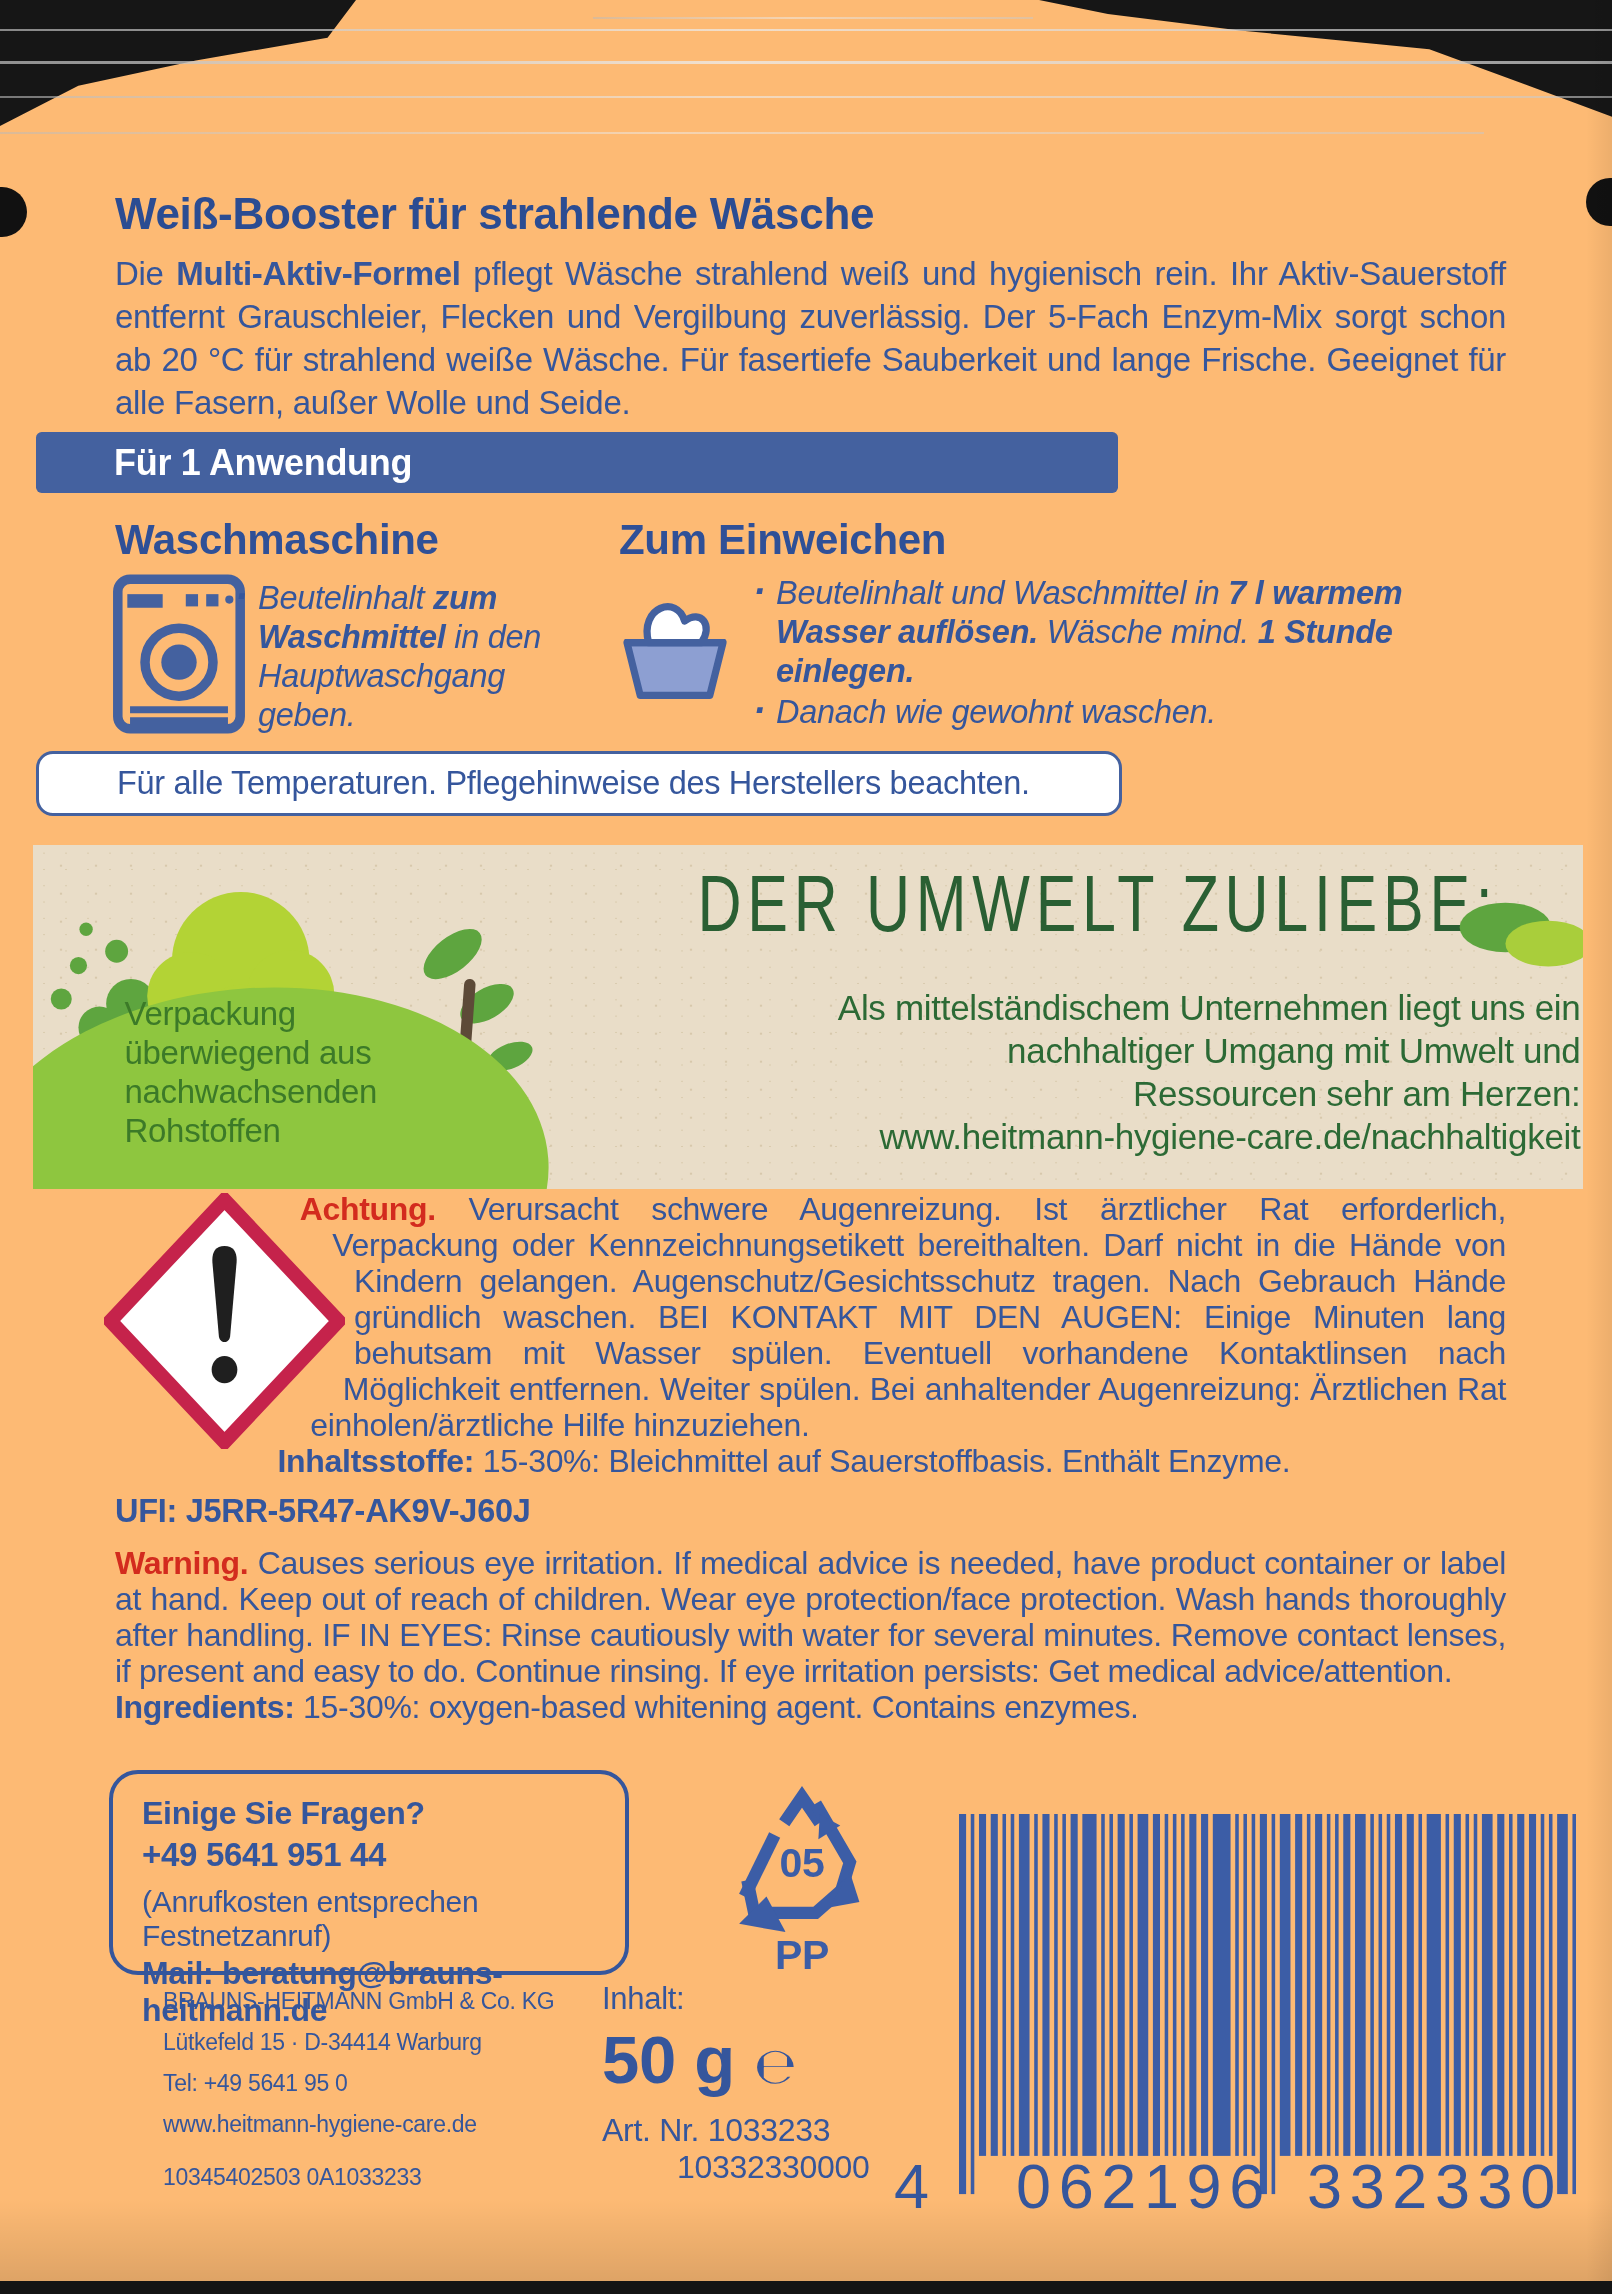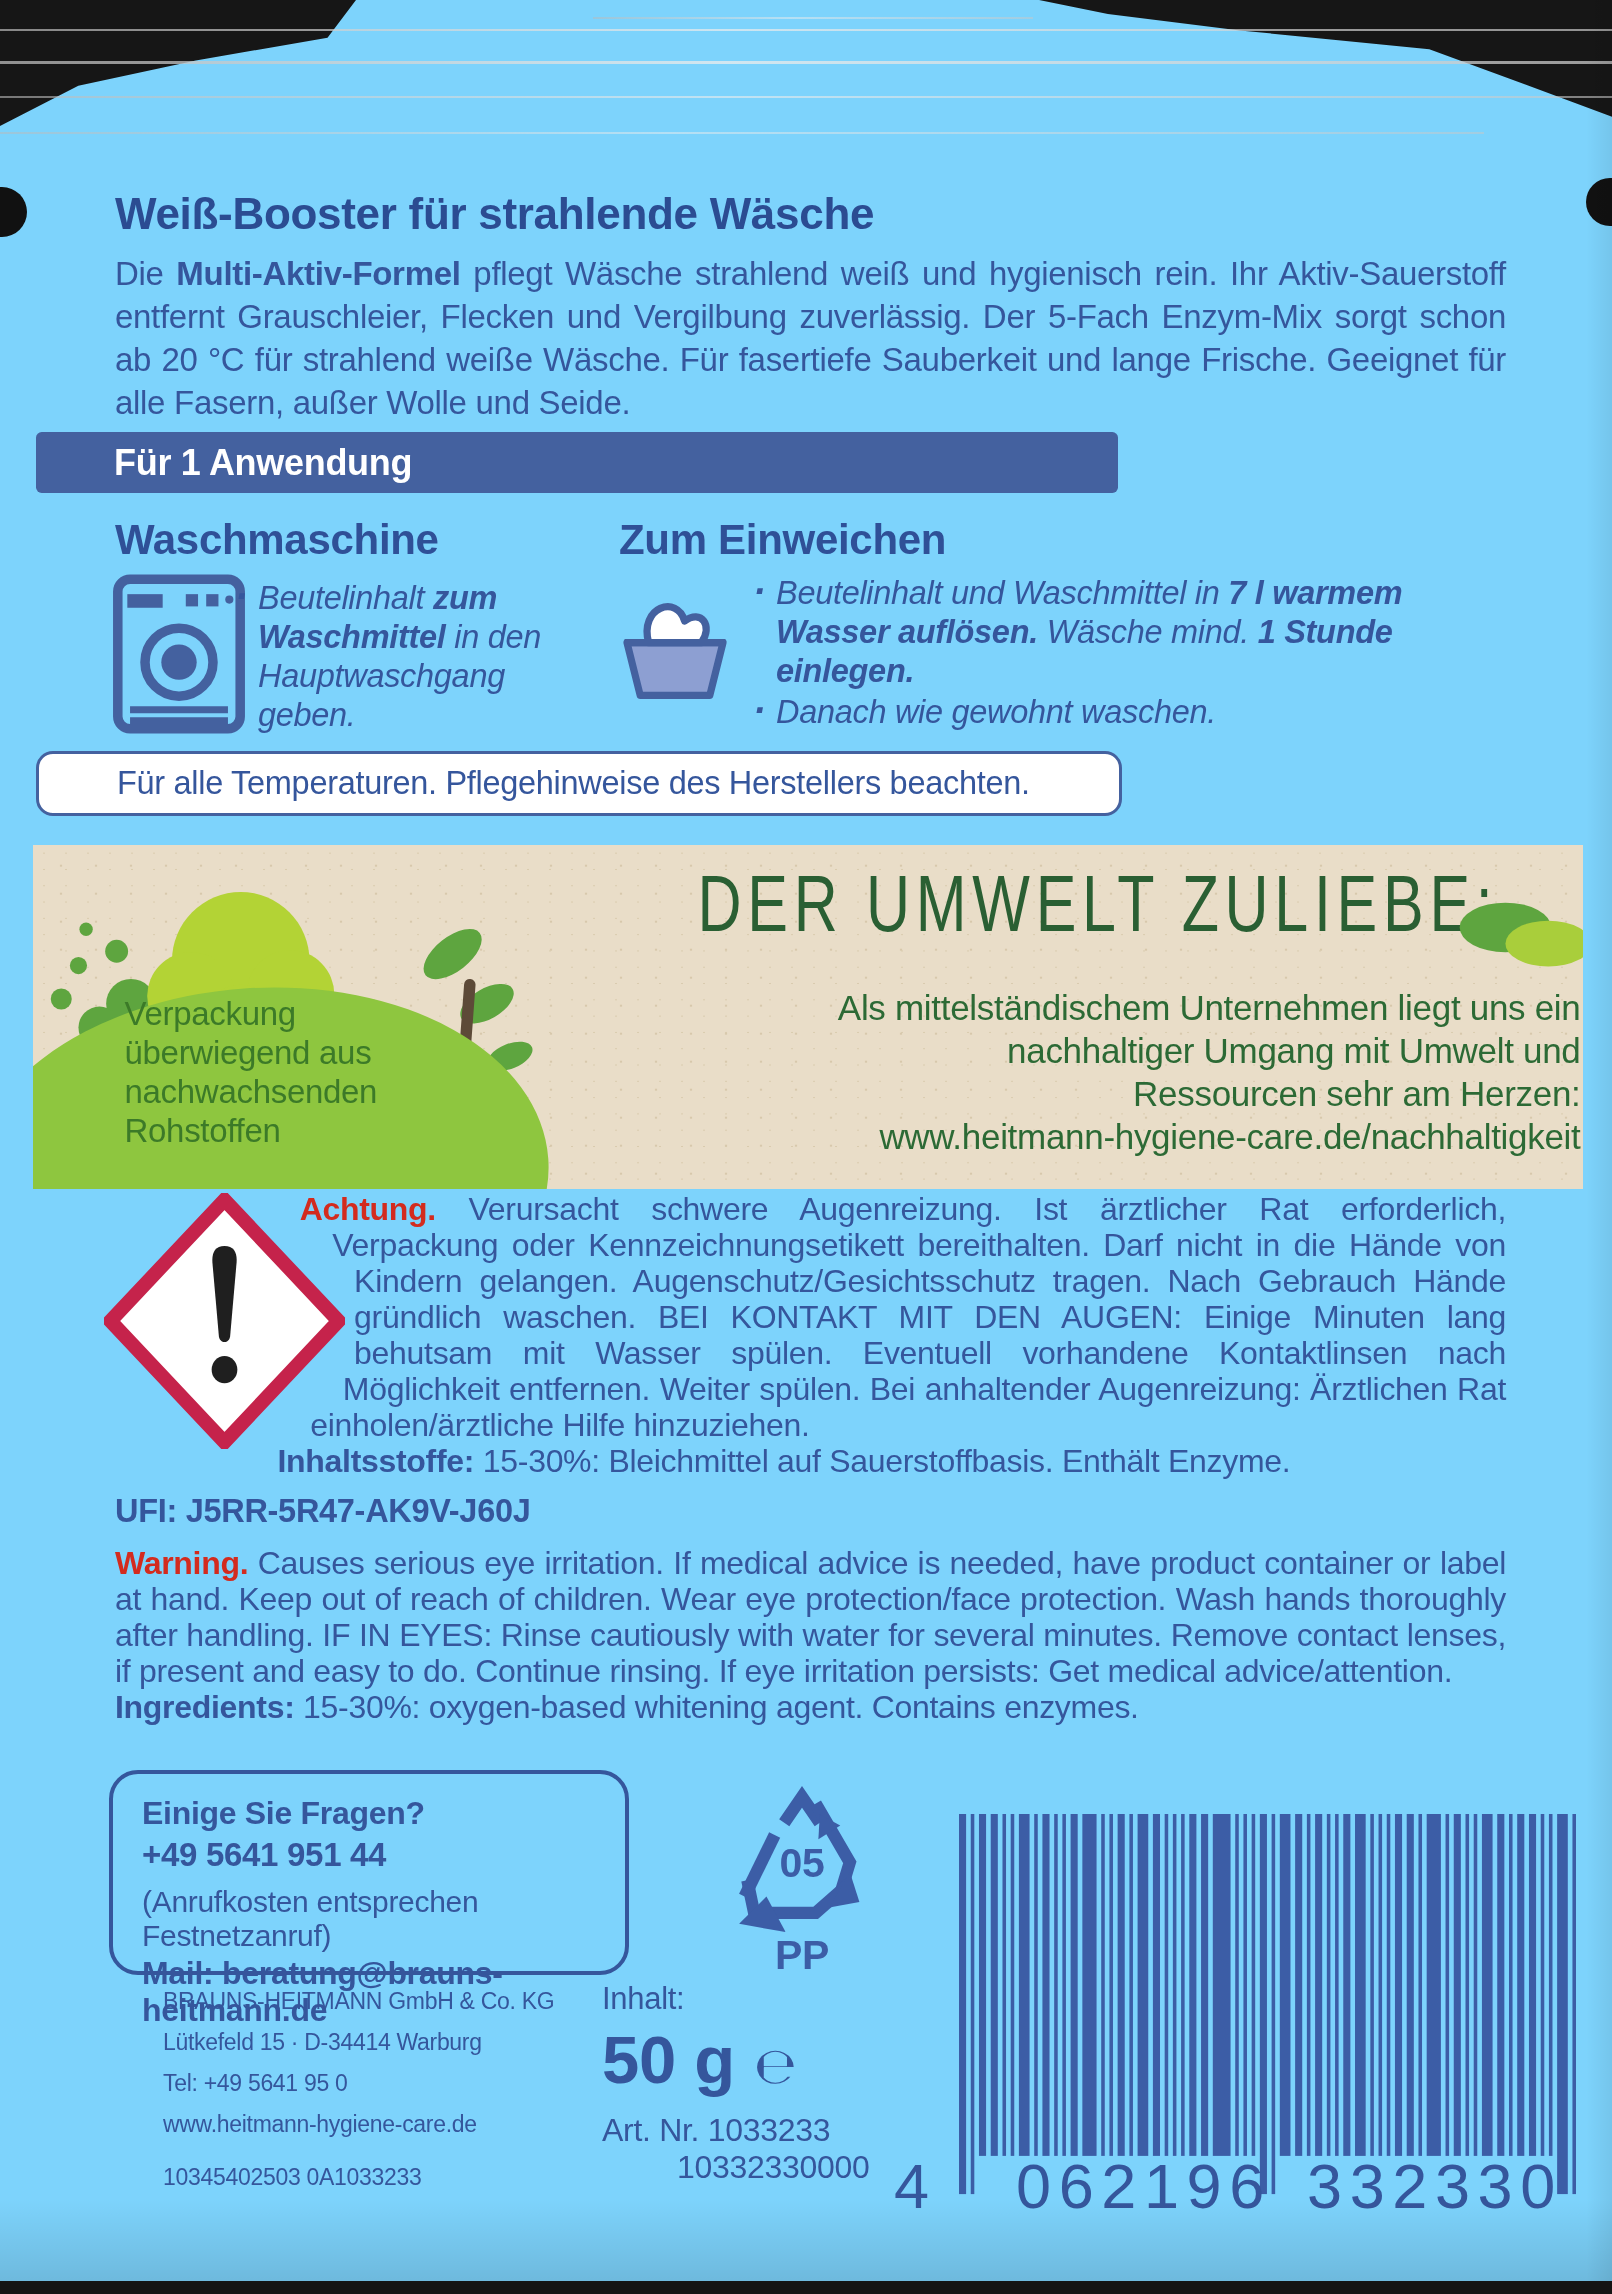--- a/index.html
+++ b/index.html
@@ -1,16 +1,16 @@
 <!DOCTYPE html>
 <html><head>
 <meta charset="utf-8">
 <style>
   html,body{margin:0;padding:0;background:#e9e9e9;}
-  .page{position:relative;width:1613px;height:2294px;background:#7dd3fc;overflow:hidden;
+  .page{position:relative;width:1613px;height:2294px;background:#fdba74;overflow:hidden;
         font-family:"Liberation Sans", sans-serif;letter-spacing:-0.3px;}
   .abs{position:absolute;}
 
   
   .top-left-edge{position:absolute;left:0;top:0;width:356px;height:126px;background:#161616;
     clip-path:polygon(0 0,100% 0,92% 30%,55% 48%,22% 68%,0 100%);}
   .top-right-edge{position:absolute;right:0;top:0;width:574px;height:117px;background:#161616;
     clip-path:polygon(0 0,100% 0,100% 100%,68% 42%,35% 26%,12% 12%);}
   .crease{position:absolute;left:0;width:100%;background:linear-gradient(to right,#b9b9b9,#ededed 45%,#c7c7c7);}
   .c1{top:29px;height:1.9px;opacity:.7;}

